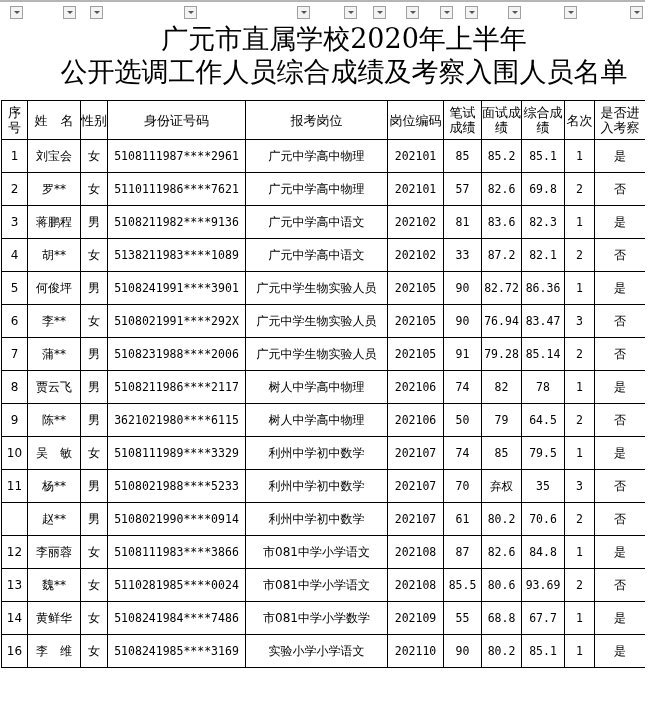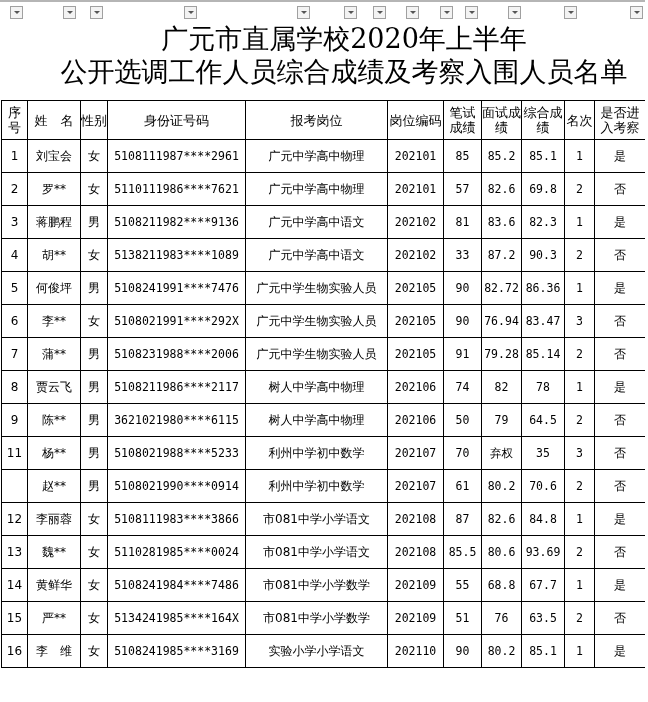--- a/index.html
+++ b/index.html
@@ -110,29 +110,29 @@
       </tr>
       <tr>
         <td>4</td>
         <td>胡**</td>
         <td>女</td>
         <td class="mono">5138211983****1089</td>
         <td>广元中学高中语文</td>
         <td class="mono">202102</td>
         <td class="mono">33</td>
         <td class="mono">87.2</td>
-        <td class="mono">90.3</td>
+        <td class="mono">82.1</td>
         <td class="mono">2</td>
         <td>否</td>
       </tr>
       <tr>
         <td>5</td>
         <td>何俊坪</td>
         <td>男</td>
-        <td class="mono">5108241991****7476</td>
+        <td class="mono">5108241991****3901</td>
         <td>广元中学生物实验人员</td>
         <td class="mono">202105</td>
         <td class="mono">90</td>
         <td class="mono">82.72</td>
         <td class="mono">86.36</td>
         <td class="mono">1</td>
         <td>是</td>
       </tr>
       <tr>
         <td>6</td>
@@ -180,20 +180,33 @@
         <td class="mono">3621021980****6115</td>
         <td>树人中学高中物理</td>
         <td class="mono">202106</td>
         <td class="mono">50</td>
         <td class="mono">79</td>
         <td class="mono">64.5</td>
         <td class="mono">2</td>
         <td>否</td>
       </tr>
       <tr>
+        <td>10</td>
+        <td>吴　敏</td>
+        <td>女</td>
+        <td class="mono">5108111989****3329</td>
+        <td>利州中学初中数学</td>
+        <td class="mono">202107</td>
+        <td class="mono">74</td>
+        <td class="mono">85</td>
+        <td class="mono">79.5</td>
+        <td class="mono">1</td>
+        <td>是</td>
+      </tr>
+      <tr>
         <td>11</td>
         <td>杨**</td>
         <td>男</td>
         <td class="mono">5108021988****5233</td>
         <td>利州中学初中数学</td>
         <td class="mono">202107</td>
         <td class="mono">70</td>
         <td class="mono">弃权</td>
         <td class="mono">35</td>
         <td class="mono">3</td>
@@ -245,33 +258,20 @@
         <td class="mono">5108241984****7486</td>
         <td>市081中学小学数学</td>
         <td class="mono">202109</td>
         <td class="mono">55</td>
         <td class="mono">68.8</td>
         <td class="mono">67.7</td>
         <td class="mono">1</td>
         <td>是</td>
       </tr>
       <tr>
-        <td>15</td>
-        <td>严**</td>
-        <td>女</td>
-        <td class="mono">5134241985****164X</td>
-        <td>市081中学小学数学</td>
-        <td class="mono">202109</td>
-        <td class="mono">51</td>
-        <td class="mono">76</td>
-        <td class="mono">63.5</td>
-        <td class="mono">2</td>
-        <td>否</td>
-      </tr>
-      <tr>
         <td>16</td>
         <td>李　维</td>
         <td>女</td>
         <td class="mono">5108241985****3169</td>
         <td>实验小学小学语文</td>
         <td class="mono">202110</td>
         <td class="mono">90</td>
         <td class="mono">80.2</td>
         <td class="mono">85.1</td>
         <td class="mono">1</td>

